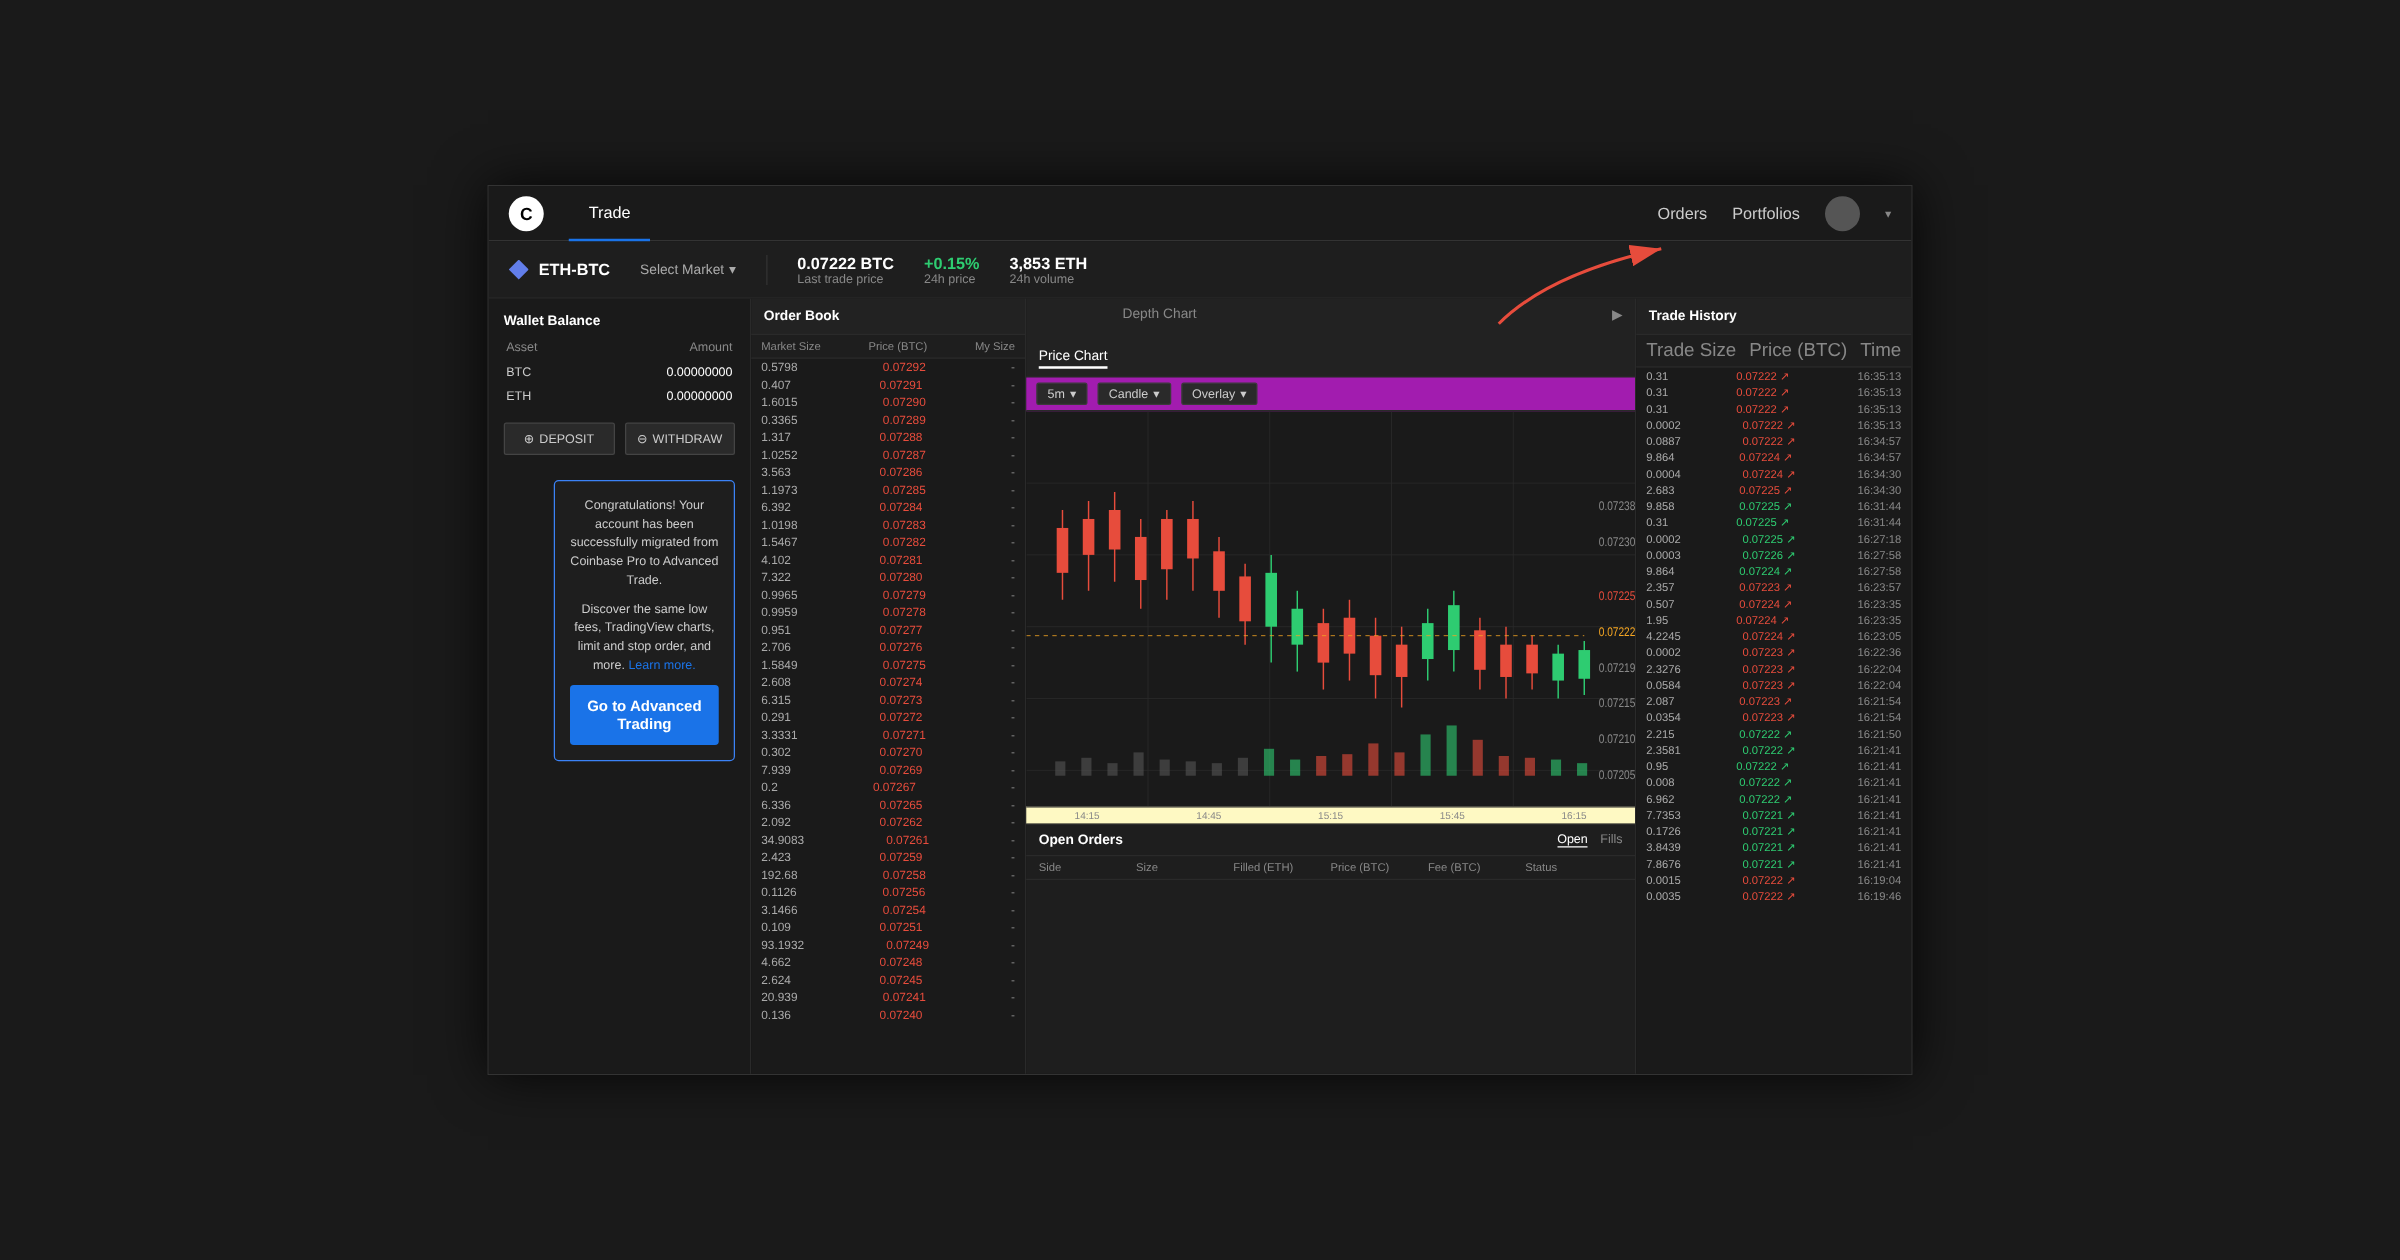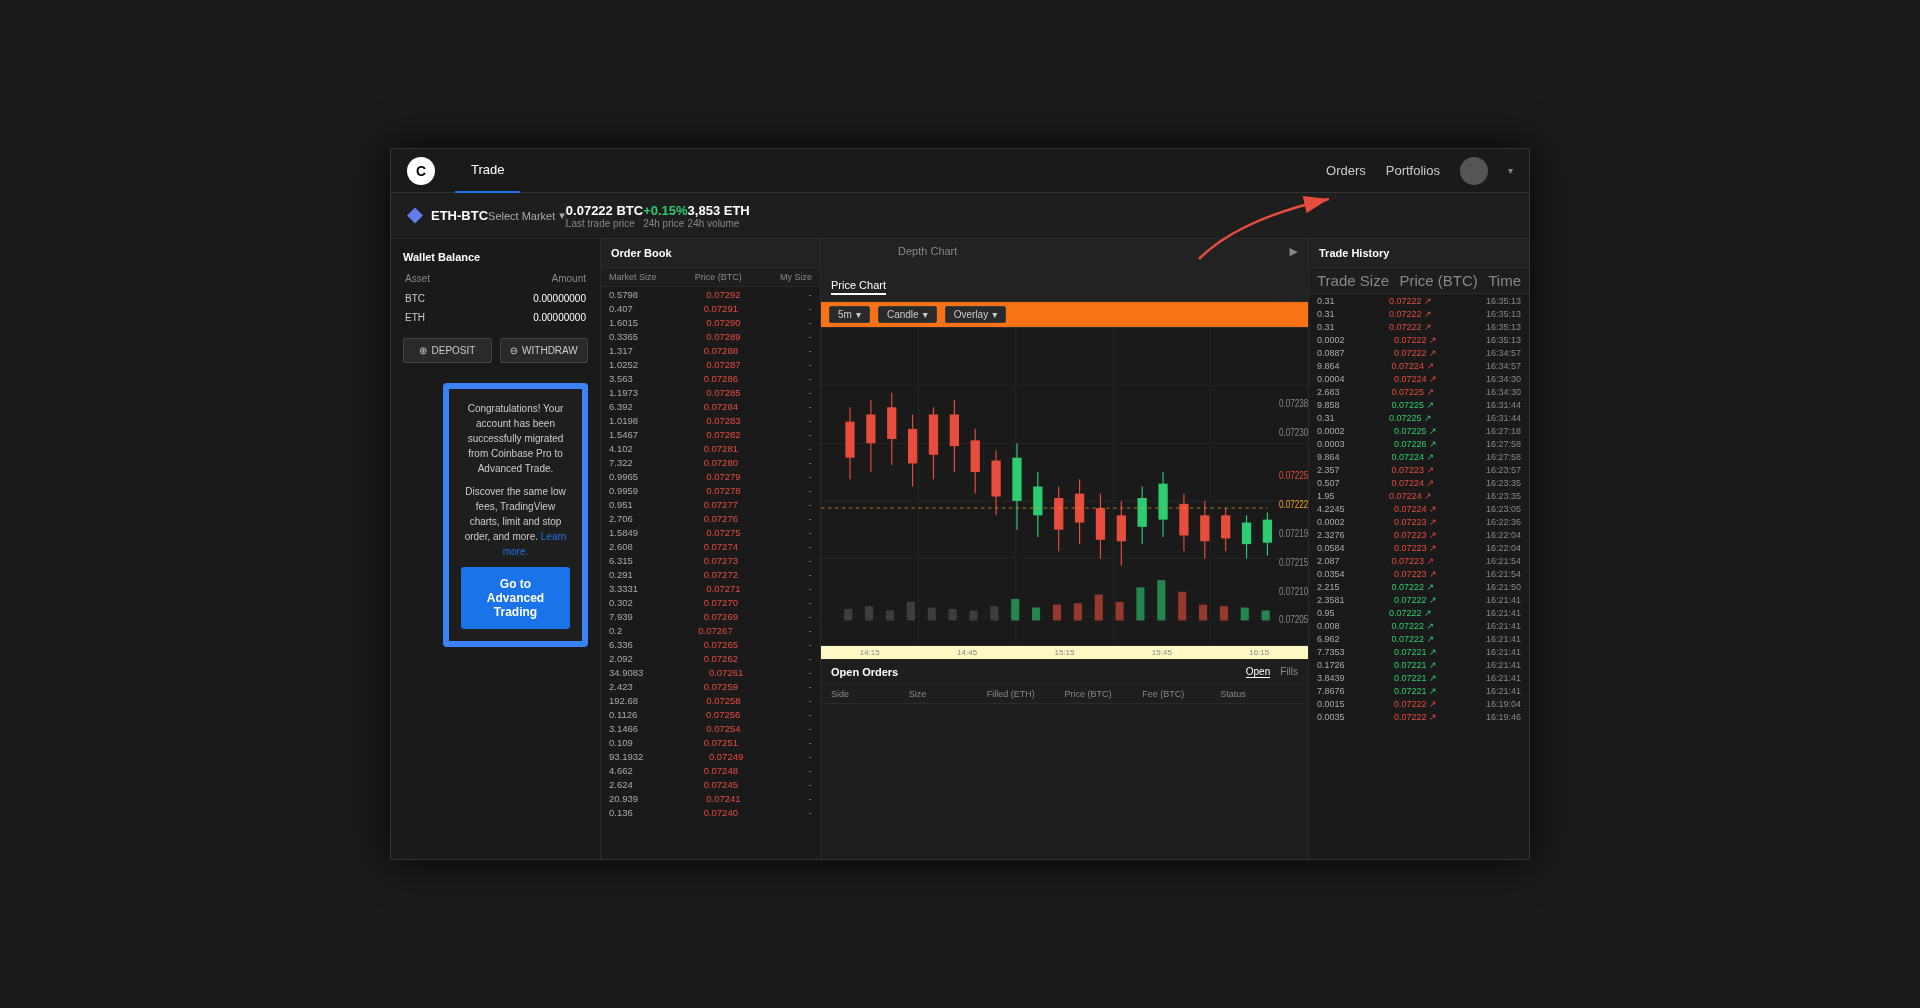--- a/index.html
+++ b/index.html
@@ -78,20 +78,21 @@
       border-radius: 50%;
     }
     
     .market-bar {
       background: #1e1e1e;
       height: 46px;
       display: flex;
       align-items: center;
       padding: 0 16px;
       border-bottom: 1px solid #2a2a2a;
+      gap: 24px;
     }
     .market-selector {
       display: flex;
       align-items: center;
       gap: 8px;
       cursor: pointer;
     }
     .eth-icon {
       width: 16px;
       height: 16px;
@@ -177,21 +178,21 @@
       cursor: pointer;
       display: flex;
       align-items: center;
       justify-content: center;
       gap: 4px;
       border-radius: 2px;
     }
     .migration-notice {
       margin-top: auto;
       background: #1e1e1e;
-      border: 6px solid #3b82f6;
+      border: 1px solid #3b82f6;
       border-radius: 4px;
       padding: 12px;
       text-align: center;
       margin-left: 40px;
     }
     .migration-notice p {
       font-size: 10px;
       color: #ccc;
       line-height: 1.5;
       margin-bottom: 8px;
@@ -278,21 +279,21 @@
     .chart-tab.active {
       color: #fff;
       border-bottom: 2px solid #fff;
       margin-top: 34px;
     }
     .chart-controls {
       display: flex;
       align-items: flex-end;
       gap: 8px;
       padding: 4px 8px;
-      background: #f97316;
+      background: #a21caf;
       border-bottom: 1px solid #2a2a2a;
     }
     .chart-ctrl-btn {
       background: #2a2a2a;
       border: 1px solid #3a3a3a;
       color: #ccc;
       font-size: 10px;
       padding: 2px 8px;
       cursor: pointer;
       display: flex;

